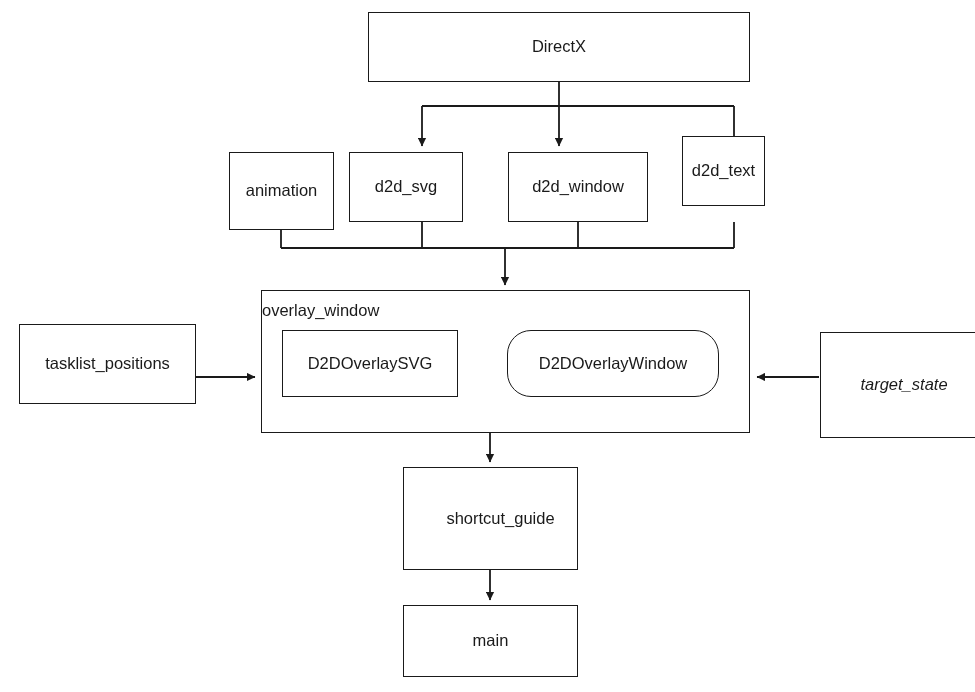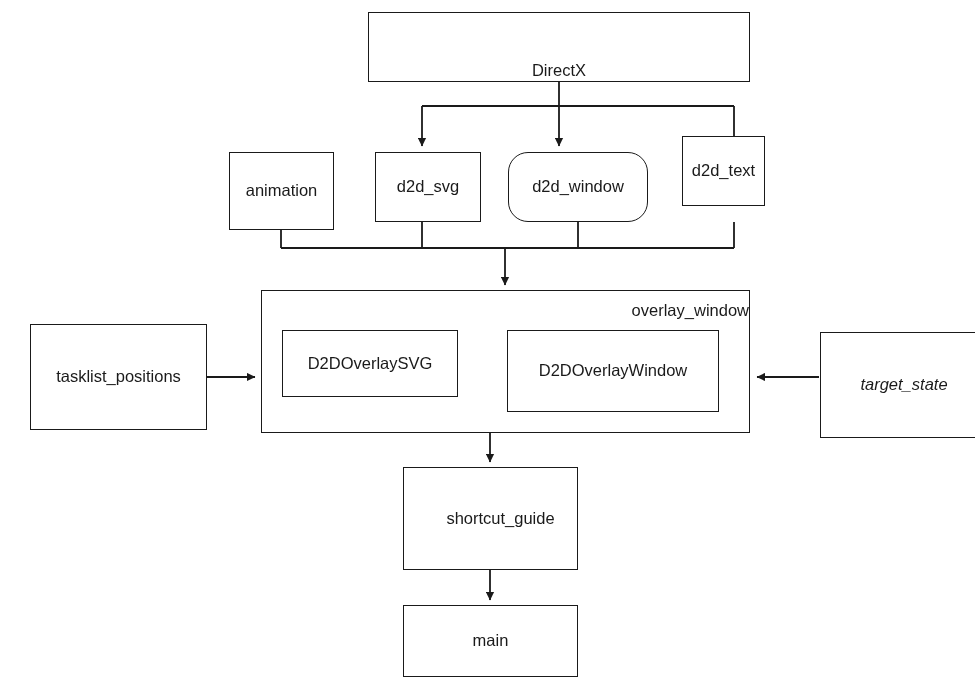--- a/index.html
+++ b/index.html
@@ -42,21 +42,21 @@
   }
   .node.cluster {
     display: block;
     background: transparent;
   }
   .cluster-label {
     position: absolute;
     left: 0;
     right: 0;
     top: 10px;
-    text-align: right;
+    text-align: left;
     font-size: 16.5px;
     color: #1a1a1a;
     white-space: nowrap;
   }
   .node-label {
     display: block;
   }
 </style>
 </head>
 <body>
@@ -93,53 +93,53 @@
       <path d="M 196 377 L 255 377" marker-end="url(#arrowhead)"></path>
 
       <path d="M 819 377 L 757 377" marker-end="url(#arrowhead)"></path>
 
       <path d="M 490 433 L 490 462" marker-end="url(#arrowhead)"></path>
 
       <path d="M 490 570 L 490 600" marker-end="url(#arrowhead)"></path>
     </g>
   </svg>
 
-  <div class="node" style="left:368px; top:12px; width:382px; height:70px;align-items:flex-end;">
+  <div class="node" style="left:368px; top:12px; width:382px; height:70px;">
     <span class="node-label">DirectX</span>
   </div>
 
   <div class="node" style="left:229px; top:152px; width:105px; height:78px;">
     <span class="node-label">animation</span>
   </div>
 
-  <div class="node" style="left:375px; top:152px; width:106px; height:70px;align-items:center;">
+  <div class="node" style="left:349px; top:152px; width:114px; height:70px;align-items:center;">
     <span class="node-label">d2d_svg</span>
   </div>
 
-  <div class="node" style="left:508px; top:152px; width:140px; height:70px;border-radius:20px;">
+  <div class="node" style="left:508px; top:152px; width:140px; height:70px;">
     <span class="node-label">d2d_window</span>
   </div>
 
   <div class="node" style="left:682px; top:136px; width:83px; height:70px;">
     <span class="node-label">d2d_text</span>
   </div>
 
   <div class="node cluster" style="left:261px; top:290px; width:489px; height:143px;">
     <span class="cluster-label">overlay_window</span>
   </div>
 
   <div class="node" style="left:282px; top:330px; width:176px; height:67px;">
     <span class="node-label">D2DOverlaySVG</span>
   </div>
 
-  <div class="node" style="left:507px; top:330px; width:212px; height:82px;">
+  <div class="node" style="left:507px; top:330px; width:212px; height:67px;border-radius:24px;">
     <span class="node-label">D2DOverlayWindow</span>
   </div>
 
-  <div class="node" style="left:30px; top:324px; width:177px; height:106px;">
+  <div class="node" style="left:19px; top:324px; width:177px; height:80px;">
     <span class="node-label">tasklist_positions</span>
   </div>
 
   <div class="node" style="left:820px; top:332px; width:168px; height:106px;font-style:italic;">
     <span class="node-label">target_state</span>
   </div>
 
   <div class="node" style="left:403px; top:467px; width:175px; height:103px;padding-left:20px;">
     <span class="node-label">shortcut_guide</span>
   </div>

